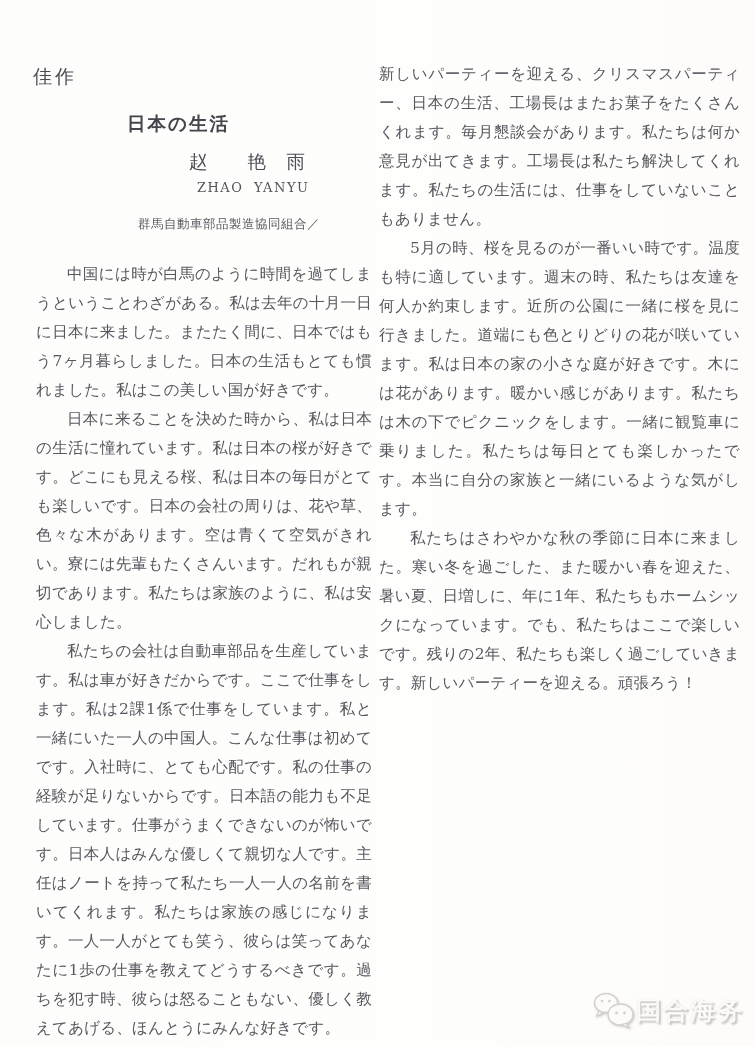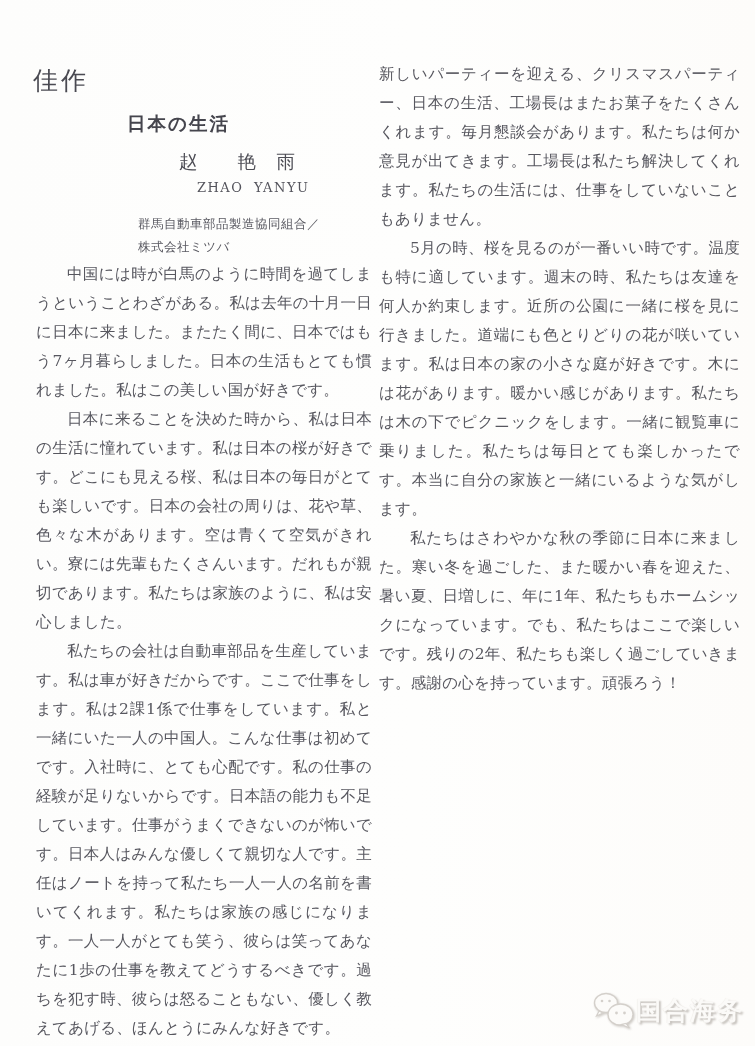--- a/index.html
+++ b/index.html
@@ -13,37 +13,37 @@
   }
   .page {
     position: absolute;
     inset: 0;
     background: linear-gradient(90deg, #fdfdfc 0%, #fefefd 55%, #fdfcfa 100%);
   }
   .award {
     position: absolute;
     left: 33px; top: 64px;
     font-family: Liberation Serif, serif;
-    font-size: 25px;
+    font-size: 19px;
     letter-spacing: 3px;
     color: #4a4a52;
   }
   .title {
     position: absolute;
     left: 127px; top: 111px;
     margin: 0;
     font-family: "DejaVu Sans", sans-serif;
     font-size: 18.5px;
     font-weight: 700;
     letter-spacing: 2px;
     color: #45454d;
   }
   .author {
     position: absolute;
-    left: 179px; top: 149px;
+    left: 189px; top: 149px;
     font-size: 18.5px;
     letter-spacing: 1px;
     color: #4d4d55;
   }
   .romaji {
     position: absolute;
     left: 197px; top: 180px;
     font-size: 13px;
     letter-spacing: 1.5px;
     word-spacing: 5px;
@@ -98,34 +98,33 @@
   <div class="award">佳作</div>
 
   <h1 class="title">日本の生活</h1>
 
   <div class="author">赵　　艳　雨</div>
 
   <div class="romaji">ZHAO YANYU</div>
 
   <div class="affil">
     <div>群馬自動車部品製造協同組合／</div>
-    <div>株式会社ミツバ</div>
   </div>
 
   <div class="col col-left">
       <p class="body-p">中国には時が白馬のように時間を過てしまうということわざがある。私は去年の十月一日に日本に来ました。またたく間に、日本ではもう7ヶ月暮らしました。日本の生活もとても慣れました。私はこの美しい国が好きです。</p>
       <p class="body-p">日本に来ることを決めた時から、私は日本の生活に憧れています。私は日本の桜が好きです。どこにも見える桜、私は日本の毎日がとても楽しいです。日本の会社の周りは、花や草、色々な木があります。空は青くて空気がきれい。寮には先輩もたくさんいます。だれもが親切であります。私たちは家族のように、私は安心しました。</p>
       <p class="body-p">私たちの会社は自動車部品を生産しています。私は車が好きだからです。ここで仕事をします。私は2課1係で仕事をしています。私と一緒にいた一人の中国人。こんな仕事は初めてです。入社時に、とても心配です。私の仕事の経験が足りないからです。日本語の能力も不足しています。仕事がうまくできないのが怖いです。日本人はみんな優しくて親切な人です。主任はノートを持って私たち一人一人の名前を書いてくれます。私たちは家族の感じになります。一人一人がとても笑う、彼らは笑ってあなたに1歩の仕事を教えてどうするべきです。過ちを犯す時、彼らは怒ることもない、優しく教えてあげる、ほんとうにみんな好きです。</p>
       <p class="body-p">会社はまたいろいろな活動をしています。</p>
     </div>
 
   <div class="col col-right">
       <p class="body-p no-indent">新しいパーティーを迎える、クリスマスパーティー、日本の生活、工場長はまたお菓子をたくさんくれます。毎月懇談会があります。私たちは何か意見が出てきます。工場長は私たち解決してくれます。私たちの生活には、仕事をしていないこともありません。</p>
       <p class="body-p">5月の時、桜を見るのが一番いい時です。温度も特に適しています。週末の時、私たちは友達を何人か約束します。近所の公園に一緒に桜を見に行きました。道端にも色とりどりの花が咲いています。私は日本の家の小さな庭が好きです。木には花があります。暖かい感じがあります。私たちは木の下でピクニックをします。一緒に観覧車に乗りました。私たちは毎日とても楽しかったです。本当に自分の家族と一緒にいるような気がします。</p>
-      <p class="body-p">私たちはさわやかな秋の季節に日本に来ました。寒い冬を過ごした、また暖かい春を迎えた、暑い夏、日増しに、年に1年、私たちもホームシックになっています。でも、私たちはここで楽しいです。残りの2年、私たちも楽しく過ごしていきます。感謝の心を持っています。頑張ろう！</p>
+      <p class="body-p">私たちはさわやかな秋の季節に日本に来ました。寒い冬を過ごした、また暖かい春を迎えた、暑い夏、日増しに、年に1年、私たちもホームシックになっています。でも、私たちはここで楽しいです。残りの2年、私たちも楽しく過ごしていきます。新しいパーティーを迎える。頑張ろう！</p>
     </div>
 
   <div class="watermark">
     <svg class="wm-icon" width="44" height="40" viewBox="0 0 44 40" xmlns="http://www.w3.org/2000/svg">
       <g fill="#fcfbf9" stroke="#d4d0cb" stroke-width="1.4">
         <ellipse cx="14" cy="13" rx="11.5" ry="9.5"></ellipse>
         <path d="M7 21 L4.5 26 L11 23 Z" stroke-width="1.2"></path>
         <ellipse cx="28.5" cy="24.5" rx="12.5" ry="10.5"></ellipse>
         <path d="M34 33.5 L37.5 38 L29.5 34.5 Z" stroke-width="1.2"></path>
       </g>

